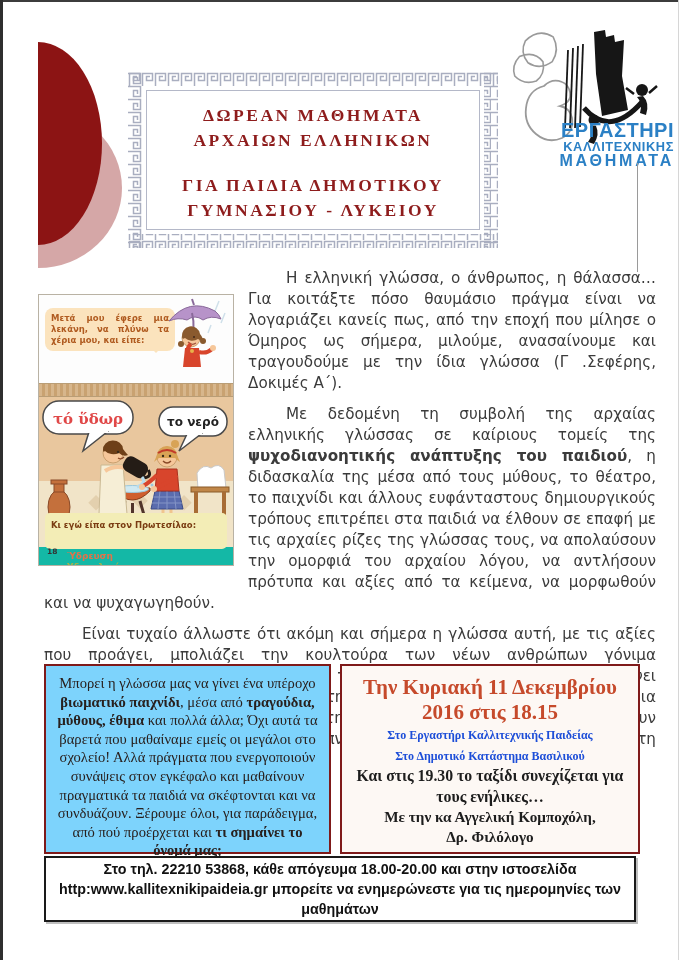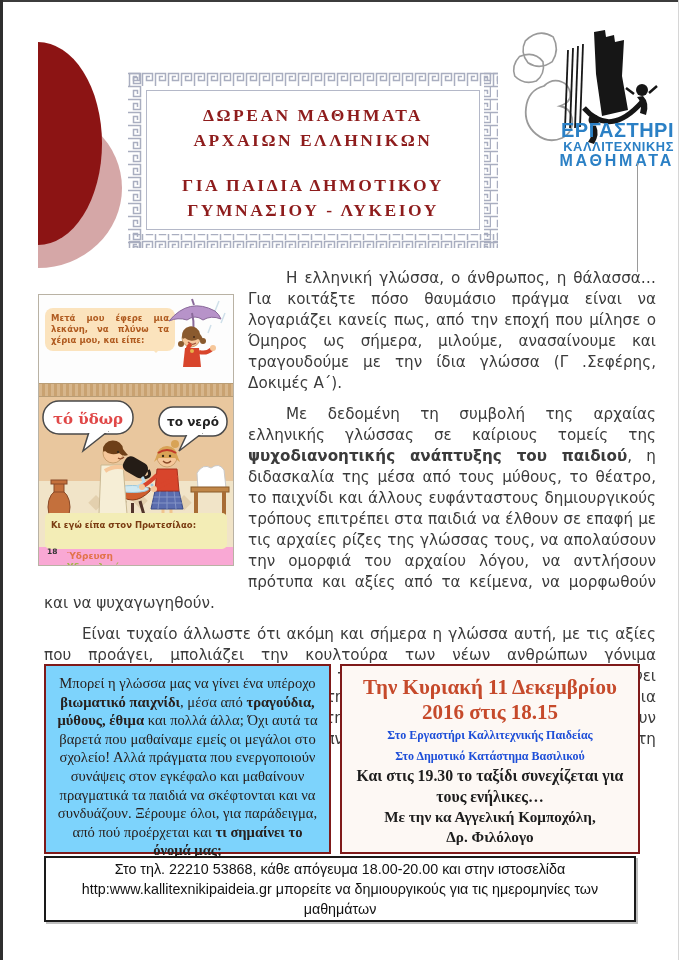--- a/index.html
+++ b/index.html
@@ -32,21 +32,21 @@
   .logo-l2{font-size:12.8px;letter-spacing:0.6px;}
   .logo-l3{font-size:16px;letter-spacing:2.8px;}
   .vline{position:absolute;left:637px;top:163px;width:1px;height:109px;background:#9a9a9a;}
 
   
   .article{position:absolute;left:44px;top:268px;width:612px;color:#3b3b3b;
            font-size:15.2px;line-height:21px;text-align:justify;}
   .article p{margin:0 0 10px 0;text-indent:38px;}
 
   
-  .cartoon{float:left;width:196px;height:272px;margin:26px 14px 14px -6px;background:#f9a8d4;
+  .cartoon{float:left;width:196px;height:272px;margin:26px 14px 14px -6px;background:#14b8a6;
            border:1px solid #b9b2a4;box-sizing:border-box;position:relative;overflow:hidden;}
   .cartoon-top{position:relative;height:88px;background:#fdfdfd;}
   .bubble-top{position:absolute;left:6px;top:13px;width:118px;background:#fbe3bd;border-radius:8px;
               padding:5px 6px;font-size:8.5px;line-height:11px;font-weight:bold;color:#b05b20;}
   .bubble-top:after{content:"";position:absolute;right:14px;bottom:-7px;border:5px solid transparent;
                     border-top-color:#fbe3bd;}
   .girl-umbrella{position:absolute;right:2px;top:0;}
   .cartoon-strip{height:12px;background:repeating-linear-gradient(90deg,#d7b68c 0 3px,#c9a271 3px 6px);
                  border-top:1px solid #b99d76;border-bottom:1px solid #b99d76;}
   .cartoon-mid{position:relative;height:150px;background:#e9c79e;}
@@ -66,21 +66,21 @@
              background:#fdf8f4;border:2px solid #7f1a1a;padding:9px 6px;text-align:center;
              font-family:"Liberation Serif",serif;font-weight:bold;}
   .event-date{color:#c64a2b;font-size:21px;line-height:25px;}
   .event-venue{color:#1d4ed8;font-size:12px;line-height:20.5px;}
   .event-dark{color:#1d1d1d;font-size:15.8px;line-height:20.5px;}
   .event-teacher{color:#1d1d1d;font-size:15.2px;line-height:20px;}
 
   .contact-box{position:absolute;left:44px;top:856px;width:592px;height:66px;box-sizing:border-box;
                border:2px solid #1a1a1a;box-shadow:2px 2px 0 #bfbfbf;background:#fff;
                display:flex;flex-direction:column;justify-content:center;text-align:center;
-               font-family:"Liberation Sans",sans-serif;font-weight:normal;font-size:14.3px;
+               font-family:"Liberation Sans",sans-serif;font-weight:bold;font-size:14.3px;
                line-height:20px;color:#111;}
   b{font-weight:bold;}
 </style>
 </head>
 <body>
 
 <div class="edge-top"></div>
 <div class="edge-left"></div>
 <div class="edge-right"></div>
 
@@ -277,14 +277,14 @@
   <div class="event-date">2016 στις 18.15</div>
   <div class="event-venue">Στο Εργαστήρι Καλλιτεχνικής Παιδείας</div>
   <div class="event-venue">Στο Δημοτικό Κατάστημα Βασιλικού</div>
   <div class="event-dark">Και στις 19.30 το ταξίδι συνεχίζεται για τους ενήλικες…</div>
   <div class="event-teacher">Με την κα Αγγελική Κομποχόλη,</div>
   <div class="event-teacher">Δρ. Φιλόλογο</div>
 </div>
 
 <div class="contact-box">
   <div>Στο τηλ. 22210 53868, κάθε απόγευμα 18.00-20.00 και στην ιστοσελίδα</div>
-  <div>http:www.kallitexnikipaideia.gr μπορείτε να δημιουργικούς για τις ημερομηνίες των μαθημάτων</div>
+  <div>http:www.kallitexnikipaideia.gr μπορείτε να ενημερώνεστε για τις ημερομηνίες των μαθημάτων</div>
 </div>
 
 </body></html>

